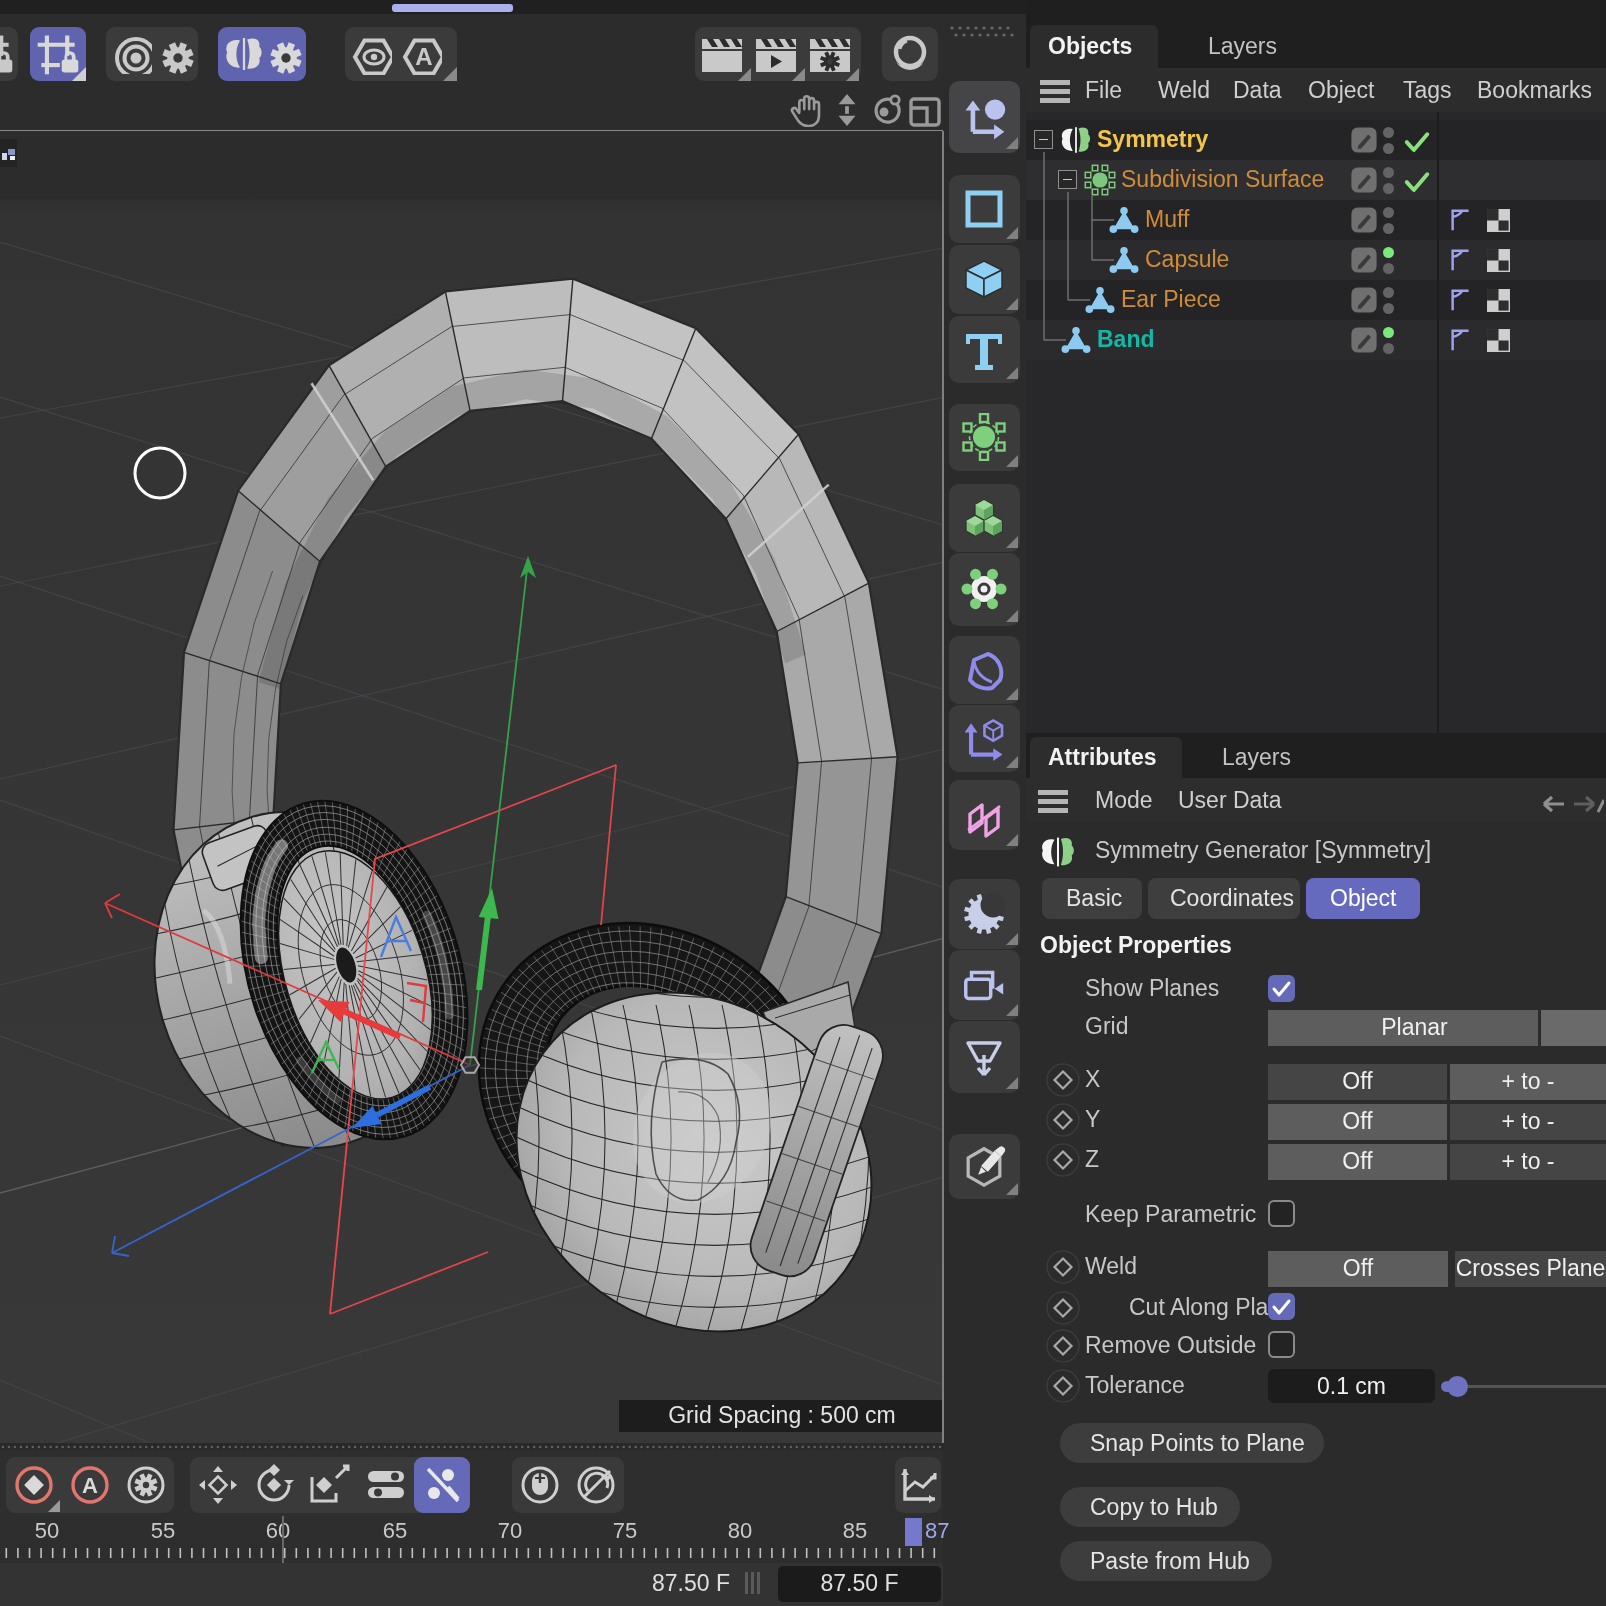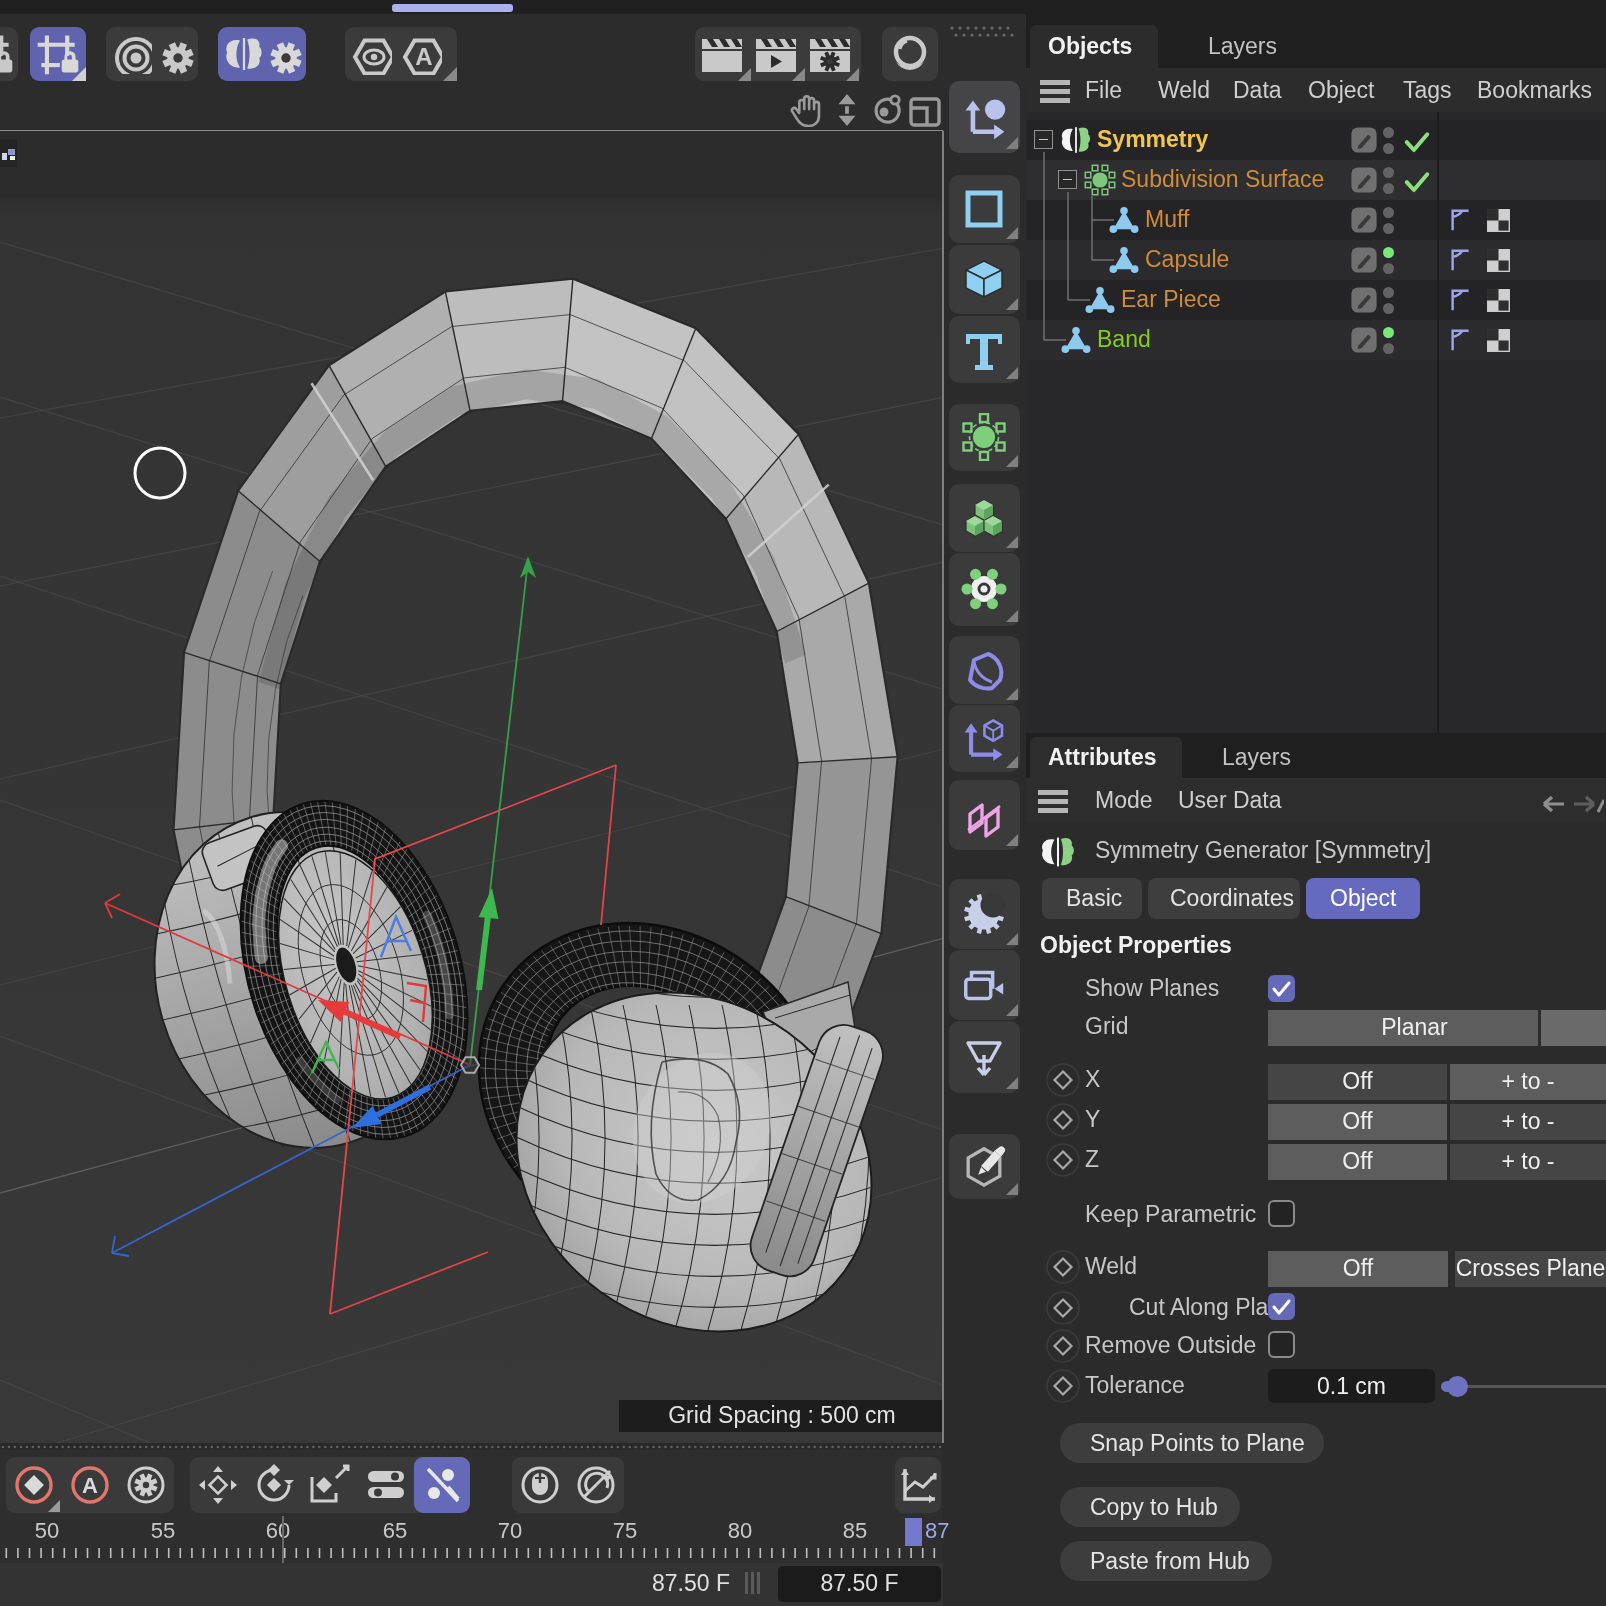--- a/index.html
+++ b/index.html
@@ -934,21 +934,21 @@
     <rect x="3" y="3" width="34" height="34" fill="#cfcfcf"></rect>
     <rect x="3" y="3" width="17" height="17" fill="#2e2e2e"></rect>
     <rect x="20" y="20" width="15" height="15" fill="#2e2e2e"></rect>
   </svg>
 <svg style="position:absolute;left:1060px;top:324px" width="32" height="32" viewBox="0 0 42 40">
     <path d="M21,8 L35,32 L7,32 Z" fill="#8ecaf0"></path>
 <circle cx="21" cy="8" r="5" fill="#8ecaf0"></circle>
     <circle cx="35" cy="32" r="5" fill="#8ecaf0"></circle>
     <circle cx="7" cy="32" r="5" fill="#8ecaf0"></circle>
   </svg>
-<div class="txt" style="left:1097px;top:326px;color:#84cc16;font-weight:normal">Band</div>
+<div class="txt" style="left:1097px;top:326px;color:#14b8a6;font-weight:bold">Band</div>
 <svg style="position:absolute;left:1350px;top:326px" width="28" height="28" viewBox="0 0 40 40">
     <rect x="2" y="2" width="36" height="36" rx="9" fill="#707070"></rect>
     <path d="M12,28 l14,-16 l4,4 l-14,16 l-5,1 Z" fill="#3a3a3a"></path>
   </svg>
 <div class="abs" style="left:1383px;top:327px;width:11px;height:11px;border-radius:50%;background:#7de87a"></div>
 <div class="abs" style="left:1383px;top:343px;width:11px;height:11px;border-radius:50%;background:#636363"></div>
 <svg style="position:absolute;left:1447px;top:327px" width="26" height="27" viewBox="0 0 40 44">
     <path d="M8,38 V6 h26 M8,16 a22,22 0 0 0 16,-10" fill="none" stroke="#9da2f2" stroke-width="4"></path>
   </svg>
 <svg style="position:absolute;left:1485px;top:327px" width="27" height="27" viewBox="0 0 40 40">

